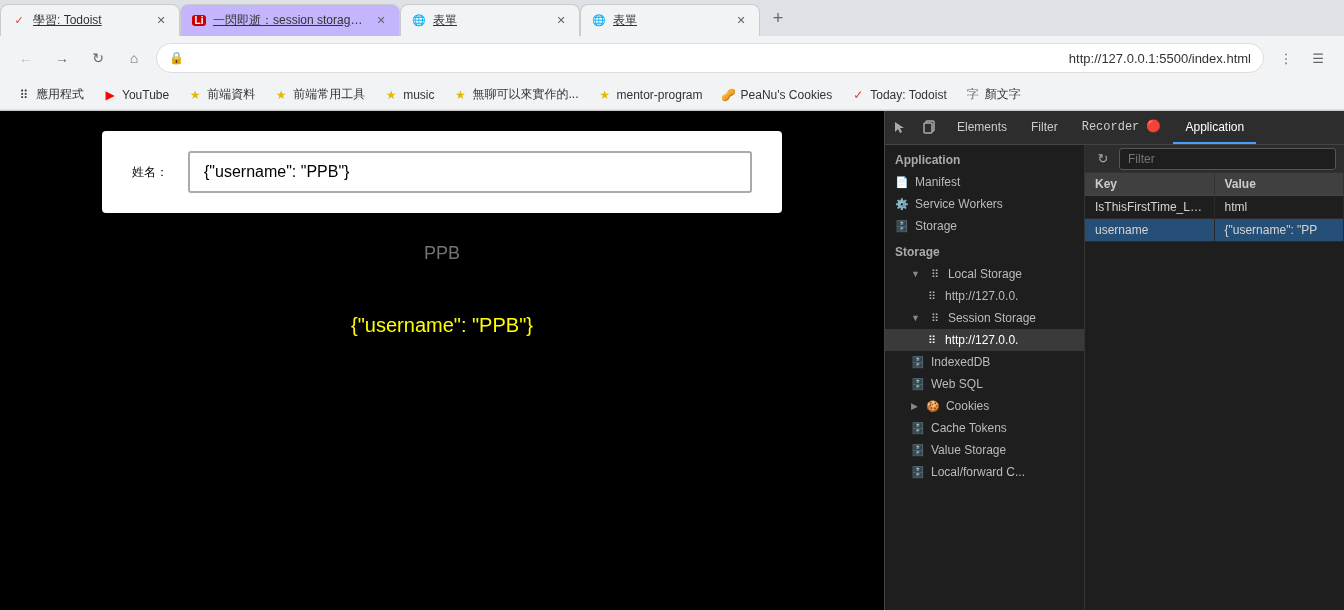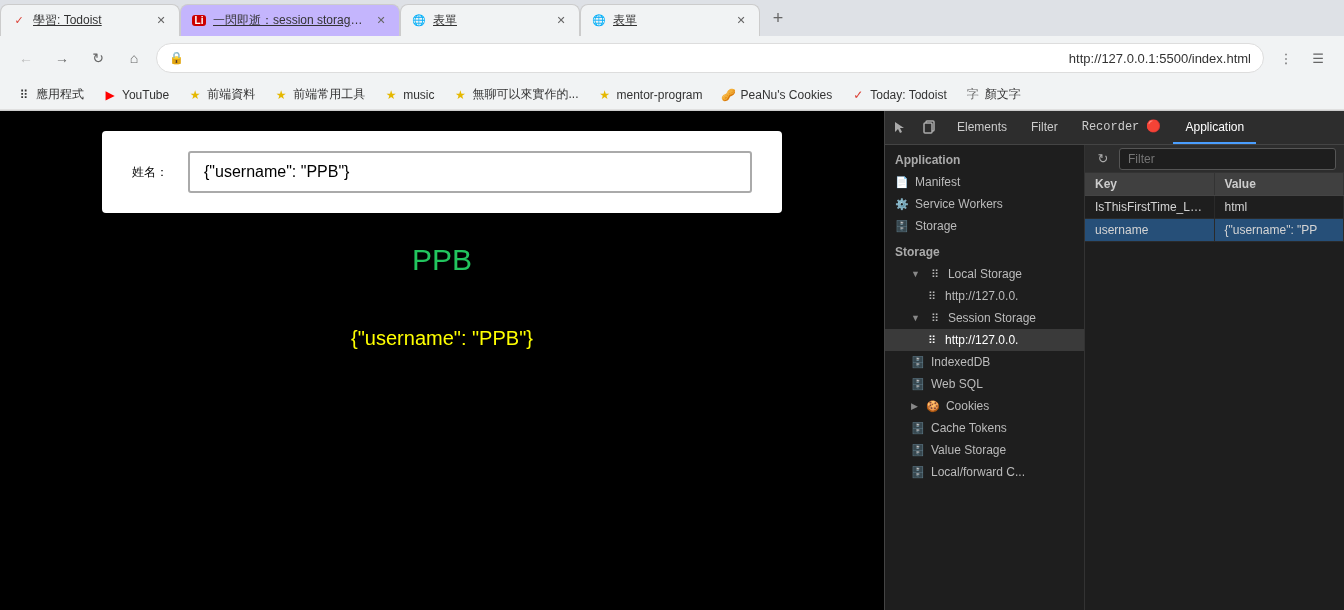--- a/index.html
+++ b/index.html
@@ -39,21 +39,21 @@
     
     .browser-content { flex: 1; background: #000; display: flex; flex-direction: column; align-items: center; overflow: hidden; }
 
     
     .form-section { background: #fff; width: 680px; margin: 20px auto 0; border-radius: 4px; padding: 20px 30px; display: flex; align-items: center; gap: 20px; }
     .form-label { color: #000; font-size: 12px; white-space: nowrap; }
     .form-input { flex: 1; border: 2px solid #aaa; padding: 10px 14px; font-size: 16px; border-radius: 3px; background: #fff; color: #000; }
     .form-btn { background: #00bcd4; color: #fff; border: none; padding: 12px 24px; font-size: 16px; border-radius: 4px; cursor: pointer; white-space: nowrap; }
 
     
-    .display-ppb { background: #000; color: #22c55e; font-size: 30px; text-align: center; padding: 20px; width: 880px; margin-top: 10px; }
+    .display-ppb { background: #000; color: #737373; font-size: 18px; text-align: center; padding: 20px; width: 880px; margin-top: 10px; }
     .display-json { background: #000; color: #ffff00; font-size: 20px; text-align: center; padding: 20px; width: 880px; margin-top: 10px; }
 
     
     .devtools-panel { width: 460px; background: #1e1e1e; display: flex; flex-direction: column; border-left: 1px solid #444; flex-shrink: 0; }
 
     
     .devtools-tabs { display: flex; background: #2d2d2d; height: 34px; align-items: stretch; border-bottom: 1px solid #444; overflow: hidden; }
     .devtools-tab { padding: 0 12px; display: flex; align-items: center; font-size: 12px; color: #ccc; cursor: pointer; white-space: nowrap; border-bottom: 2px solid transparent; }
     .devtools-tab.active { color: #fff; border-bottom-color: #4a9eff; }
 

